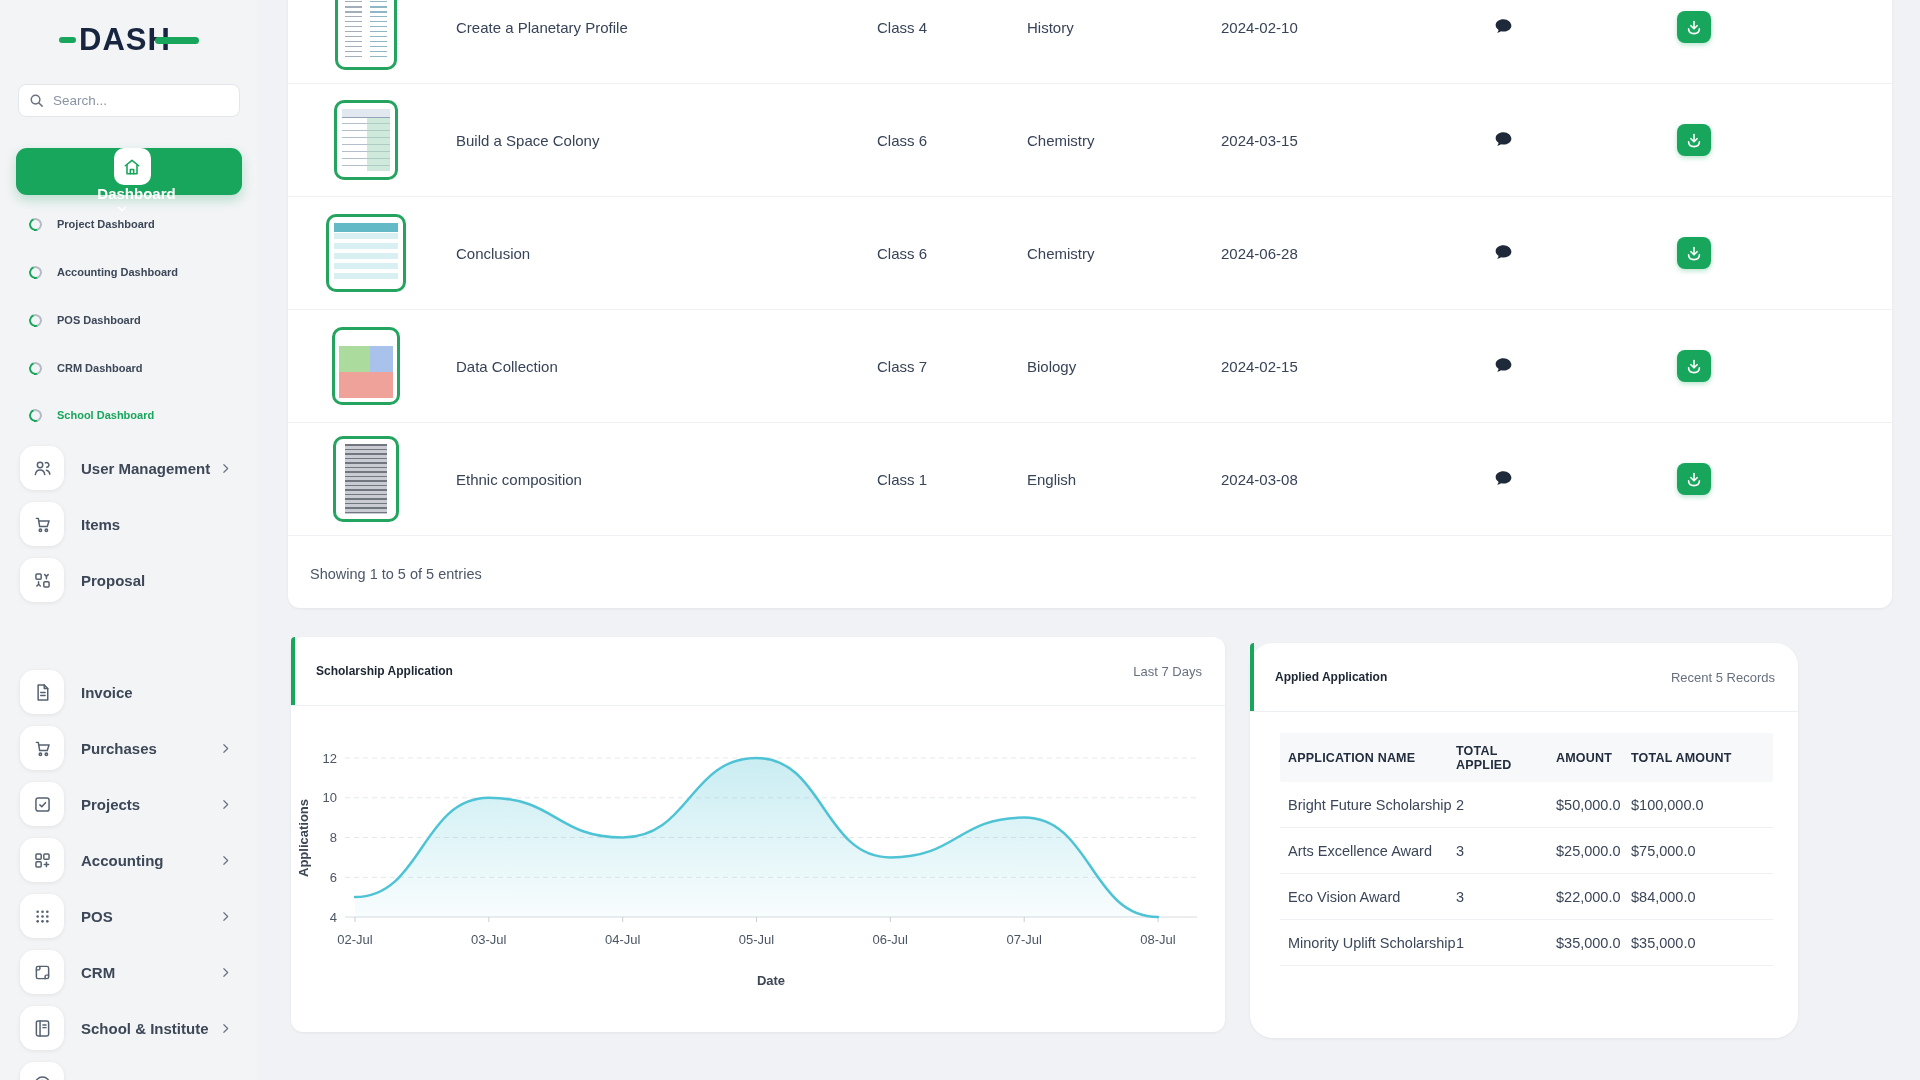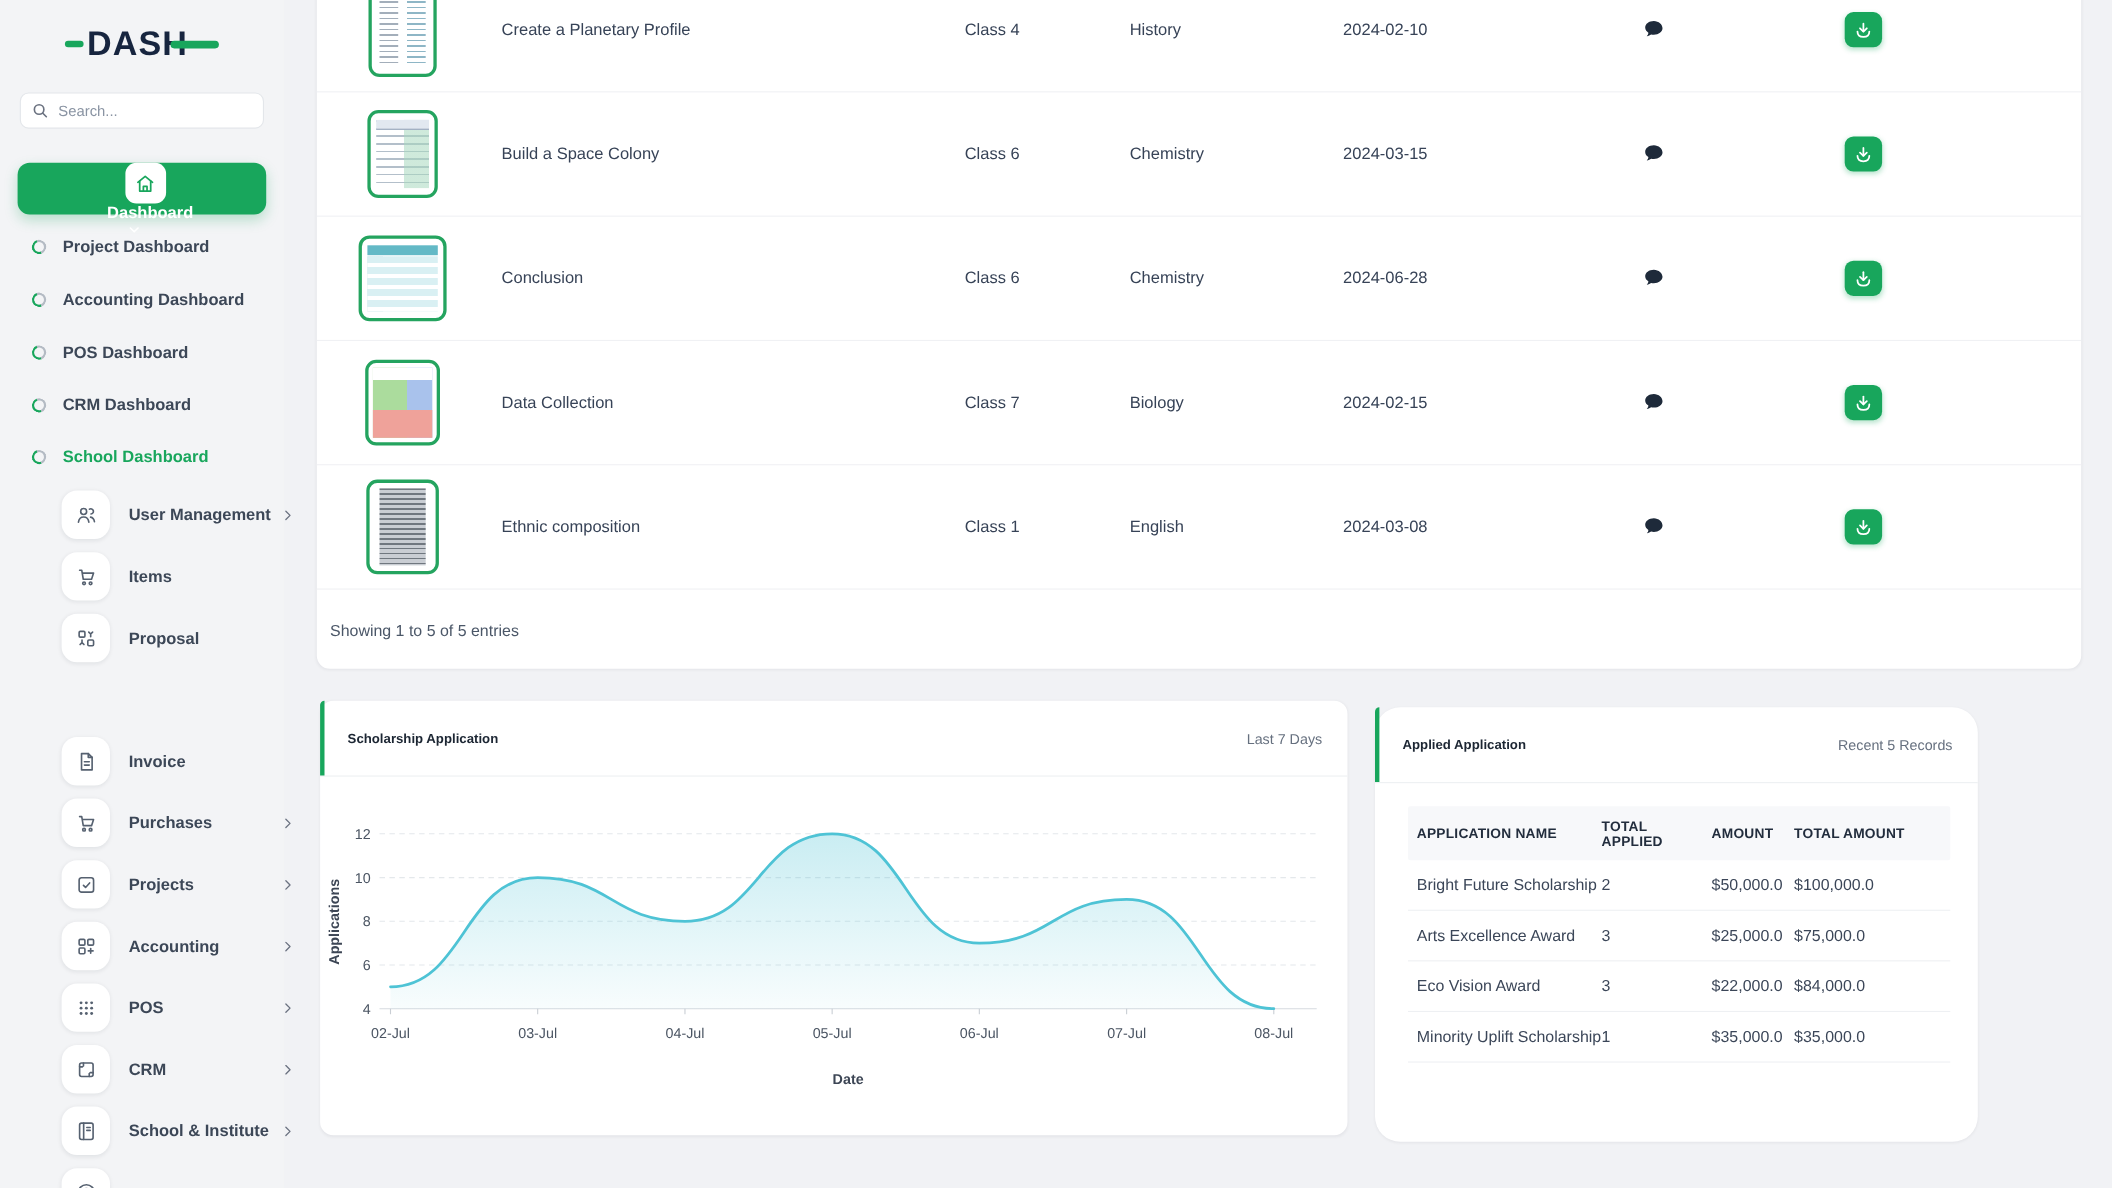--- a/index.html
+++ b/index.html
@@ -24,42 +24,42 @@
   .search-ic{margin-right:7px;display:flex;}
   .dash-btn{position:absolute;left:16px;top:148px;width:226px;height:47px;background:#18a65c;border-radius:11px;
     display:flex;align-items:center;box-shadow:0 5px 12px rgba(24,166,92,.28);cursor:pointer;flex-direction:column;}
   .dash-btn .icon-box{width:37px;height:37px;margin-left:6px;border-radius:10px;background:#ffffff;
     display:flex;align-items:center;justify-content:center;box-shadow:none;}
   .dash-btn .lbl{color:#ffffff;font-weight:700;font-size:15px;margin-left:15px;flex:1;}
   .dash-btn .chev{margin-right:14px;display:flex;}
   .sub-item{position:absolute;left:0;width:258px;height:22px;display:flex;align-items:center;cursor:pointer;}
   .bullet{width:9px;height:9px;border-radius:50%;margin-left:29px;
     border:2px solid #b4bbc4;border-left-color:#18a65c;border-bottom-color:#18a65c;transform:rotate(24deg);}
-  .sub-item .lbl{margin-left:15px;font-size:15px;font-weight:600;color:#3c4757;}
+  .sub-item .lbl{margin-left:15px;font-size:11px;font-weight:600;color:#3c4757;}
   .sub-item.active .lbl{color:#18a65c;}
-  .nav-item{position:absolute;left:0;width:258px;height:44px;display:flex;align-items:center;cursor:pointer;padding-left:36px;}
+  .nav-item{position:absolute;left:0;width:258px;height:44px;display:flex;align-items:center;cursor:pointer;}
   .icon-box{width:44px;height:44px;margin-left:20px;border-radius:14px;background:#ffffff;
     box-shadow:0 1px 4px rgba(15,23,42,.08);display:flex;align-items:center;justify-content:center;flex:none;}
   .nav-item .lbl{margin-left:17px;font-size:15px;font-weight:600;color:#3c4757;flex:1;}
   .nav-item .chev{margin-right:26px;display:flex;}
   
   .card{position:absolute;background:#ffffff;border-radius:12px;box-shadow:0 1px 3px rgba(15,23,42,.06);}
   .table-card{left:288px;top:-45px;width:1604px;height:653px;padding-top:16px;box-sizing:border-box;}
   .t-row{position:relative;height:112px;border-bottom:1px solid #f0f1f4;margin:0 0;}
   .t-cell{position:absolute;top:50%;transform:translateY(-50%);font-size:15px;color:#374357;}
   .thumb-cell{left:12px;width:132px;display:flex;justify-content:center;}
   .cell-title{left:168px;}
   .cell-class{left:589px;}
   .cell-subject{left:739px;}
   .cell-date{left:933px;}
   .cell-comment{left:1180px;width:70px;display:flex;justify-content:center;cursor:pointer;}
   .cell-download{left:1389px;}
   .dl-btn{width:34px;height:32px;border-radius:8px;background:#18a65c;border:none;display:flex;
     align-items:center;justify-content:center;cursor:pointer;box-shadow:0 2px 5px rgba(24,166,92,.3);}
-  .t-footer{height:76px;display:flex;align-items:center;padding-left:12px;font-size:14.5px;color:#4b5768;}
+  .t-footer{height:76px;display:flex;align-items:center;padding-left:22px;font-size:14.5px;color:#4b5768;}
   
   .thumb{border:3px solid #24a45f;border-radius:10px;background:#fff;box-sizing:border-box;position:relative;overflow:hidden;}
   .thumb-1{width:62px;height:86px;}
   .thumb-1::before,.thumb-1::after{content:"";position:absolute;top:9px;bottom:9px;width:17px;
     background:repeating-linear-gradient(#a3aeba 0 1.5px,transparent 1.5px 5px);}
   .thumb-1::before{left:7px;}
   .thumb-1::after{right:7px;background:repeating-linear-gradient(#8eb6c6 0 1.5px,transparent 1.5px 5px);}
   .thumb-2{width:64px;height:80px;}
   .thumb-2::before{content:"";position:absolute;left:5px;right:5px;top:6px;bottom:6px;
     background:linear-gradient(to right,transparent 0 52%,rgba(167,216,190,.55) 52% 100%),

